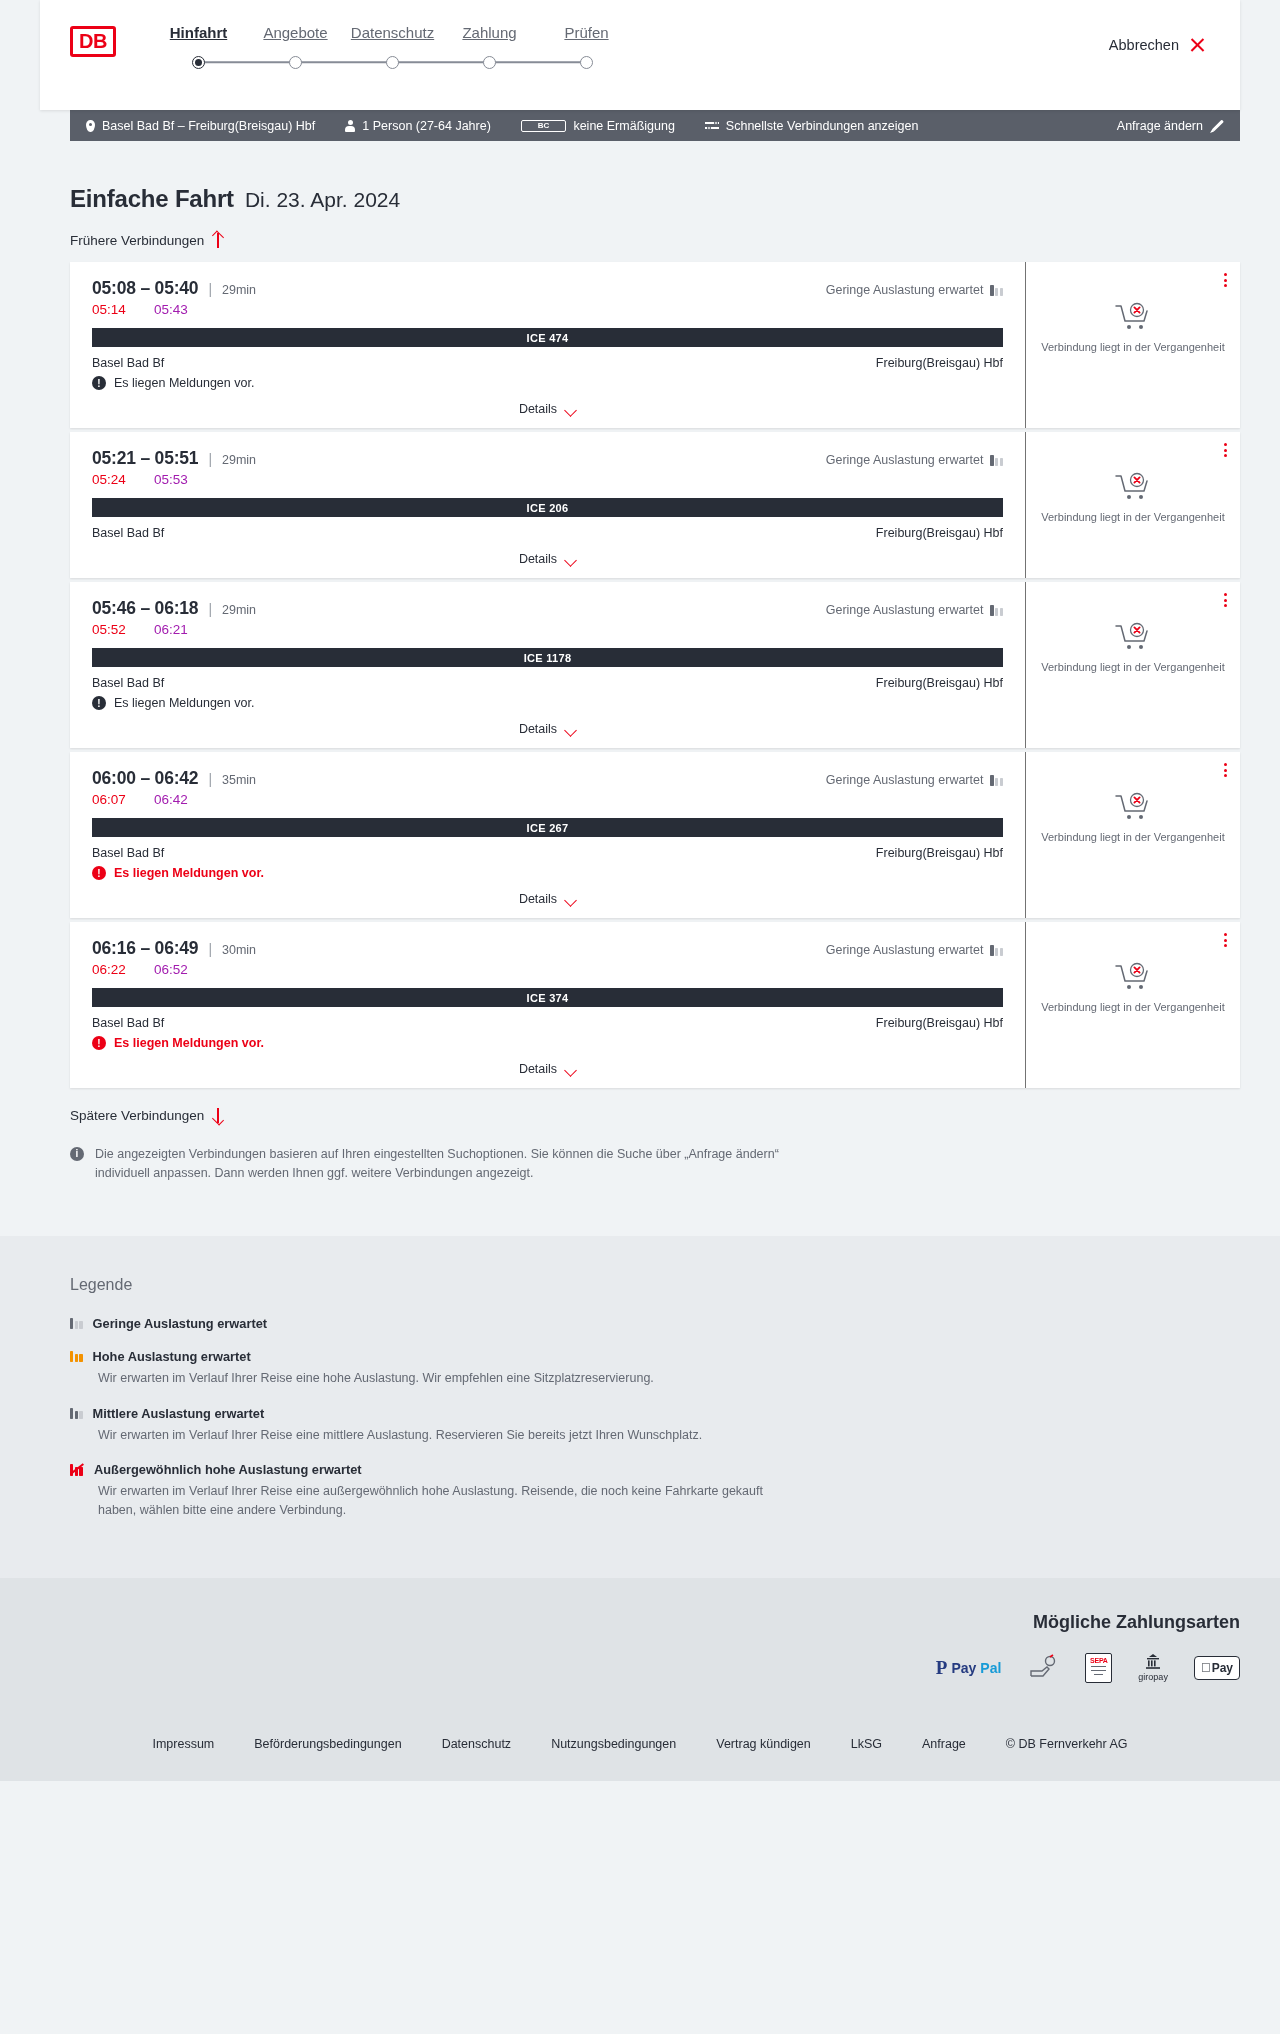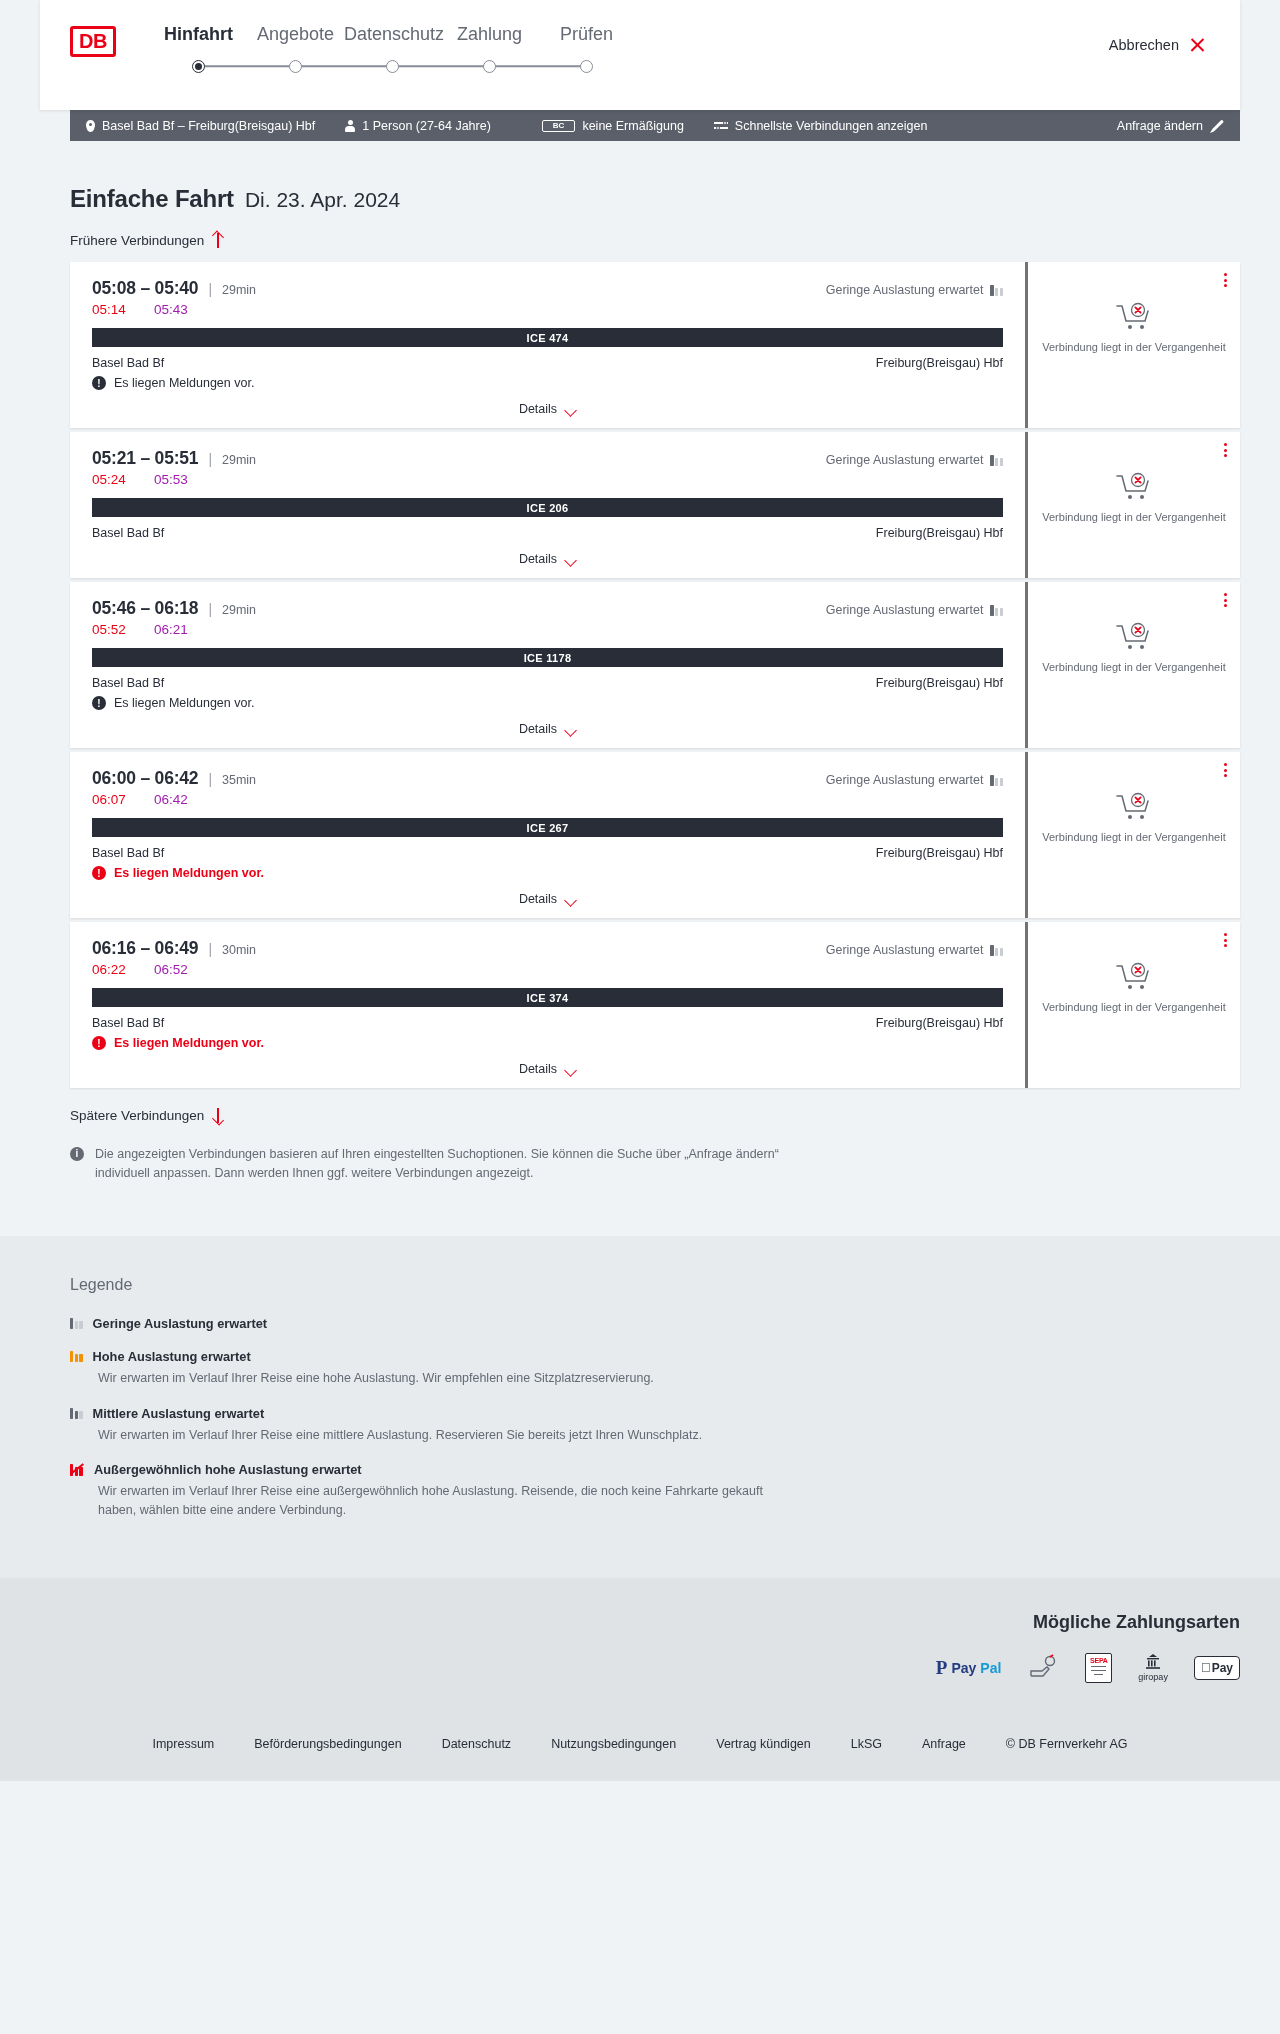--- a/index.html
+++ b/index.html
@@ -29,21 +29,21 @@
     border: 3px solid #ec0016;
     border-radius: 3px;
     display: flex; align-items: center; justify-content: center;
     font-weight: 700; font-size: 20px; color: #ec0016;
     letter-spacing: -.5px;
     flex: none;
     margin-top: 4px;
   }
   .stepper { display: flex; margin-left: 34px; position: relative; padding-top: 2px; }
   .step { width: 97px; text-align: center; position: relative; }
-  .step-label { font-size: 18px; color: #646973; white-space: nowrap; }
+  .step-label { font-size: 15px; color: #646973; white-space: nowrap; text-decoration: underline; }
   .step.active .step-label { color: #282d37; font-weight: 700; }
   .step-dotrow { height: 26px; display: flex; align-items: center; justify-content: center; position: relative; margin-top: 8px; }
   .step-line {
     position: absolute; top: 50%; left: 50%; width: 97px; height: 1.5px;
     background: #878c96; transform: translateY(-50%);
   }
   .step:last-child .step-line { display: none; }
   .step-dot {
     width: 13px; height: 13px; border-radius: 50%;
     border: 1.6px solid #878c96; background: #fff;
@@ -95,21 +95,21 @@
   .person-icon::before {
     content:""; position:absolute; left:2.5px; top:0;
     width:5px; height:5px; border-radius:50%; background:#fff;
   }
   .person-icon::after {
     content:""; position:absolute; left:0; top:6px;
     width:10px; height:6px; background:#fff; border-radius: 4px 4px 1px 1px;
   }
   .bc-icon {
     border: 1.4px solid #fff; border-radius: 2px;
-    font-size: 8px; font-weight: 700; padding: 1px 10px; line-height: 1; margin-left: 21px;
+    font-size: 8px; font-weight: 700; padding: 1px 16px; line-height: 1;
   }
   .slider-icon { width: 14px; height: 11px; position: relative; }
   .slider-icon span { position: absolute; left: 0; width: 14px; height: 1.6px; background: #fff; }
   .slider-icon span:nth-child(1) { top: 2px; }
   .slider-icon span:nth-child(2) { top: 7px; }
   .slider-icon i {
     position: absolute; width: 4px; height: 4px; border-radius: 50%;
     background: #fff; border: 1px solid #5a5f69;
   }
   .slider-icon i:nth-of-type(1) { top: .6px; left: 9px; }
@@ -155,21 +155,21 @@
     border-right: 1.8px solid #ec0016; border-bottom: 1.8px solid #ec0016;
     transform: rotate(45deg);
   }
 
   
   .cards { display: flex; flex-direction: column; gap: 4px; }
   .card { display: flex; background: #fff; box-shadow: 0 1px 2px rgba(0,0,0,.10); }
   .card-left { flex: 1; padding: 16px 22px 12px 22px; position: relative; }
   .card-right {
     width: 215px; flex: none;
-    border-left: 3px solid #737373;
+    border-left: 1px solid #737373;
     padding: 12px 14px 14px 14px;
     display: flex; flex-direction: column; align-items: center;
     position: relative;
   }
   .time-row { display: flex; align-items: baseline; }
   .time-main { font-size: 17.5px; font-weight: 700; letter-spacing: -.2px; }
   .time-sep { color: #9ca1a9; margin: 0 10px; font-size: 14px; }
   .time-dur { font-size: 12.5px; color: #646973; }
   .util { margin-left: auto; display: flex; align-items: center; gap: 7px; font-size: 12.5px; color: #646973; }
   .util-bars { display: flex; align-items: flex-end; gap: 1.5px; height: 11px; }

